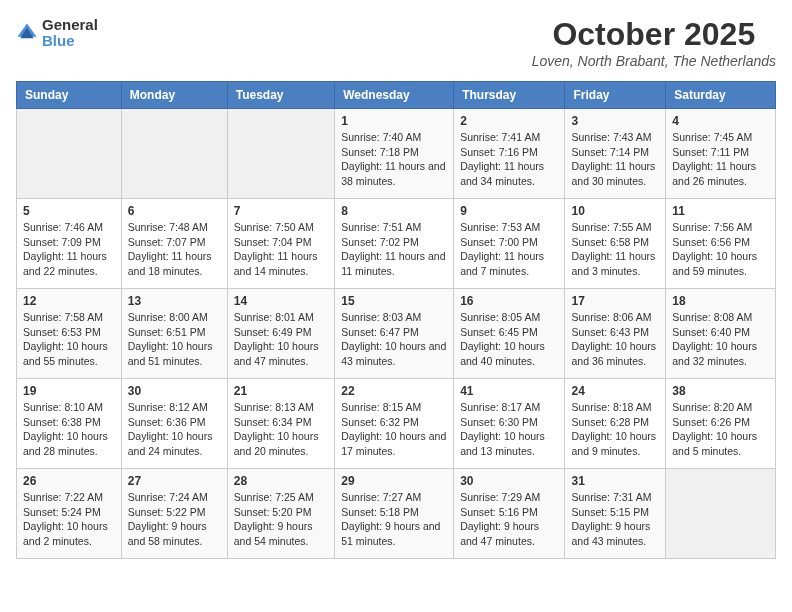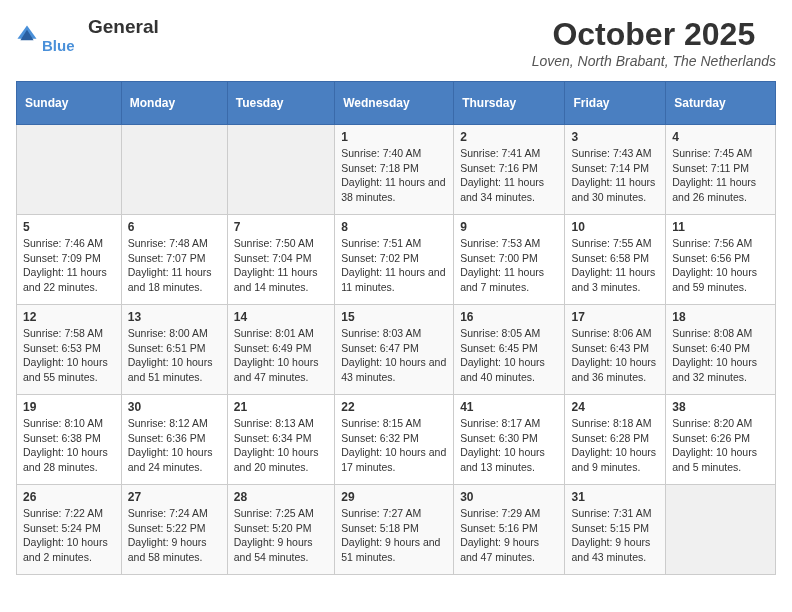--- a/index.html
+++ b/index.html
@@ -40,21 +40,21 @@
     }
     table {
       width: 100%;
       border-collapse: collapse;
       font-size: 11px;
     }
     thead tr th {
       background: #4a7fc1;
       color: #fff;
       text-align: left;
-      padding: 14px 8px;
+      padding: 6px 8px;
       font-size: 12px;
       font-weight: bold;
       border: 1px solid #3a6aaa;
     }
     tbody tr td {
       border: 1px solid #ccc;
       vertical-align: top;
       padding: 5px 6px;
       min-height: 80px;
       height: 90px;
@@ -82,21 +82,21 @@
 </head>
 <body>
 
 <div class="header">
   <div class="logo">
     <svg class="logo-icon" viewBox="0 0 30 30" xmlns="http://www.w3.org/2000/svg">
       <polygon points="15,2 28,20 2,20" fill="#4a90d9"></polygon>
       <polygon points="15,8 24,22 6,22" fill="#2a5fa0"></polygon>
     </svg>
     <div>
-      <div style="font-size:19px;font-weight:bold;color:#333;line-height:1.2;margin-left:46px;">General</div>
+      <div style="font-size:15px;font-weight:bold;color:#333;line-height:1.2;">General</div>
       <div style="font-size:15px;font-weight:bold;color:#4a90d9;line-height:1.2;margin-top:-2px;">Blue</div>
     </div>
   </div>
   <div class="title-block">
     <div class="main-title">October 2025</div>
     <div class="sub-title">Loven, North Brabant, The Netherlands</div>
   </div>
 </div>
 
 <table>

